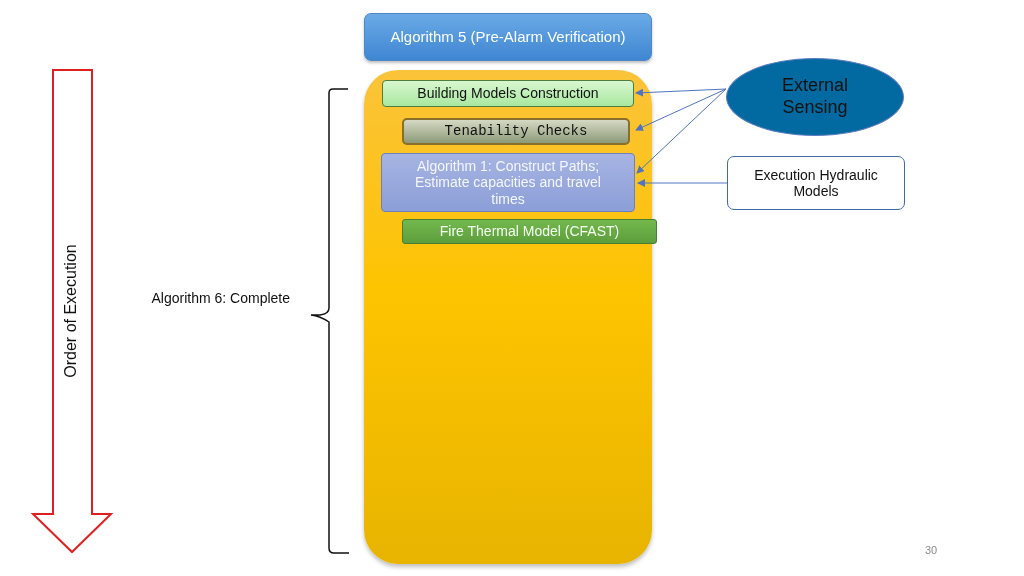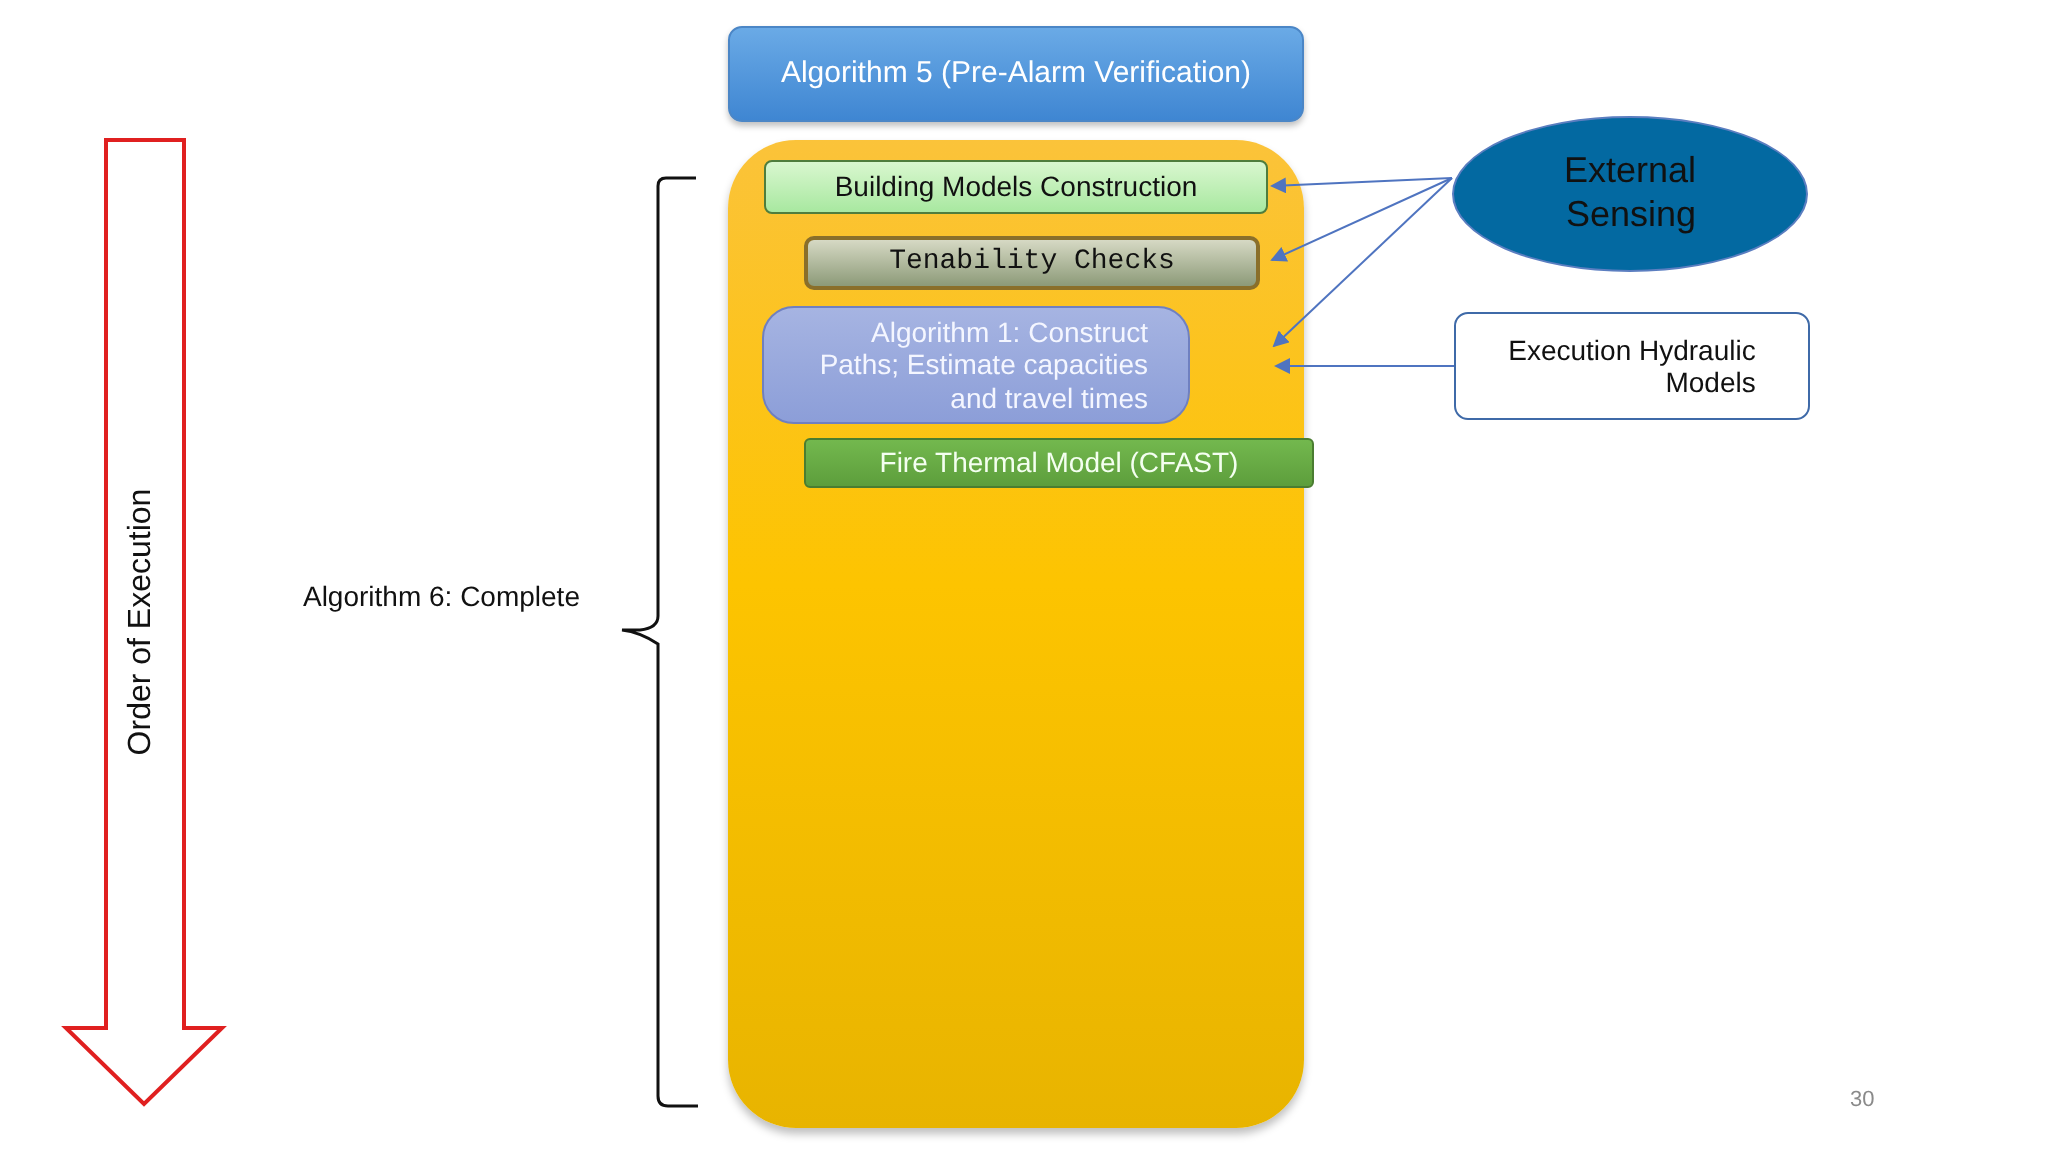--- a/index.html
+++ b/index.html
@@ -4,21 +4,21 @@
   <style>
     html, body { margin: 0; padding: 0; }
     body {
       width: 1024px; height: 576px; position: relative; overflow: hidden;
       background: #ffffff;
       font-family: "Liberation Sans", "DejaVu Sans", sans-serif;
     }
     .abs { position: absolute; }
     .box {
       position: absolute; display: flex; align-items: center; justify-content: center;
-      text-align: right; box-sizing: border-box; line-height: 1.15;
+      text-align: center; box-sizing: border-box; line-height: 1.15;
     }
     #algo5 {
       left: 364px; top: 13px; width: 288px; height: 48px;
       background: linear-gradient(#6aaae6, #3f86d2);
       border: 1px solid #4b86c6; border-radius: 7px;
       color: #ffffff; font-size: 15px;
       box-shadow: 0 2px 3px rgba(0,0,0,0.25);
     }
     #container {
       left: 364px; top: 70px; width: 288px; height: 494px;
@@ -32,23 +32,23 @@
       border: 1px solid #4f7d3d; border-radius: 4px;
       color: #111; font-size: 14px;
     }
     #tenab {
       left: 402px; top: 118px; width: 228px; height: 27px;
       background: linear-gradient(#d6d9c4, #8c9a78);
       border: 2px solid #8a6f2a; border-radius: 5px;
       color: #111; font-size: 14px; font-family: Liberation Mono, monospace;
     }
     #algo1 {
-      left: 381px; top: 153px; width: 214px; height: 59px;
+      left: 381px; top: 153px; width: 254px; height: 59px;
       background: linear-gradient(#a6b4e2, #8c9ed8);
-      border: 1px solid #6f80c0; border-radius: 16px;
+      border: 1px solid #6f80c0; border-radius: 4px;
       color: #f4f6ff; font-size: 14px;
     }
     #cfast {
       left: 379px; top: 219px; width: 255px; height: 25px;
       background: linear-gradient(#73b84e, #5d9e3c);
       border: 1px solid #4a7d31; border-radius: 3px;
       color: #f4fff0; font-size: 14px; margin-left: 23px;
     }
     #ext-sensing {
       left: 726px; top: 58px; width: 178px; height: 78px;

